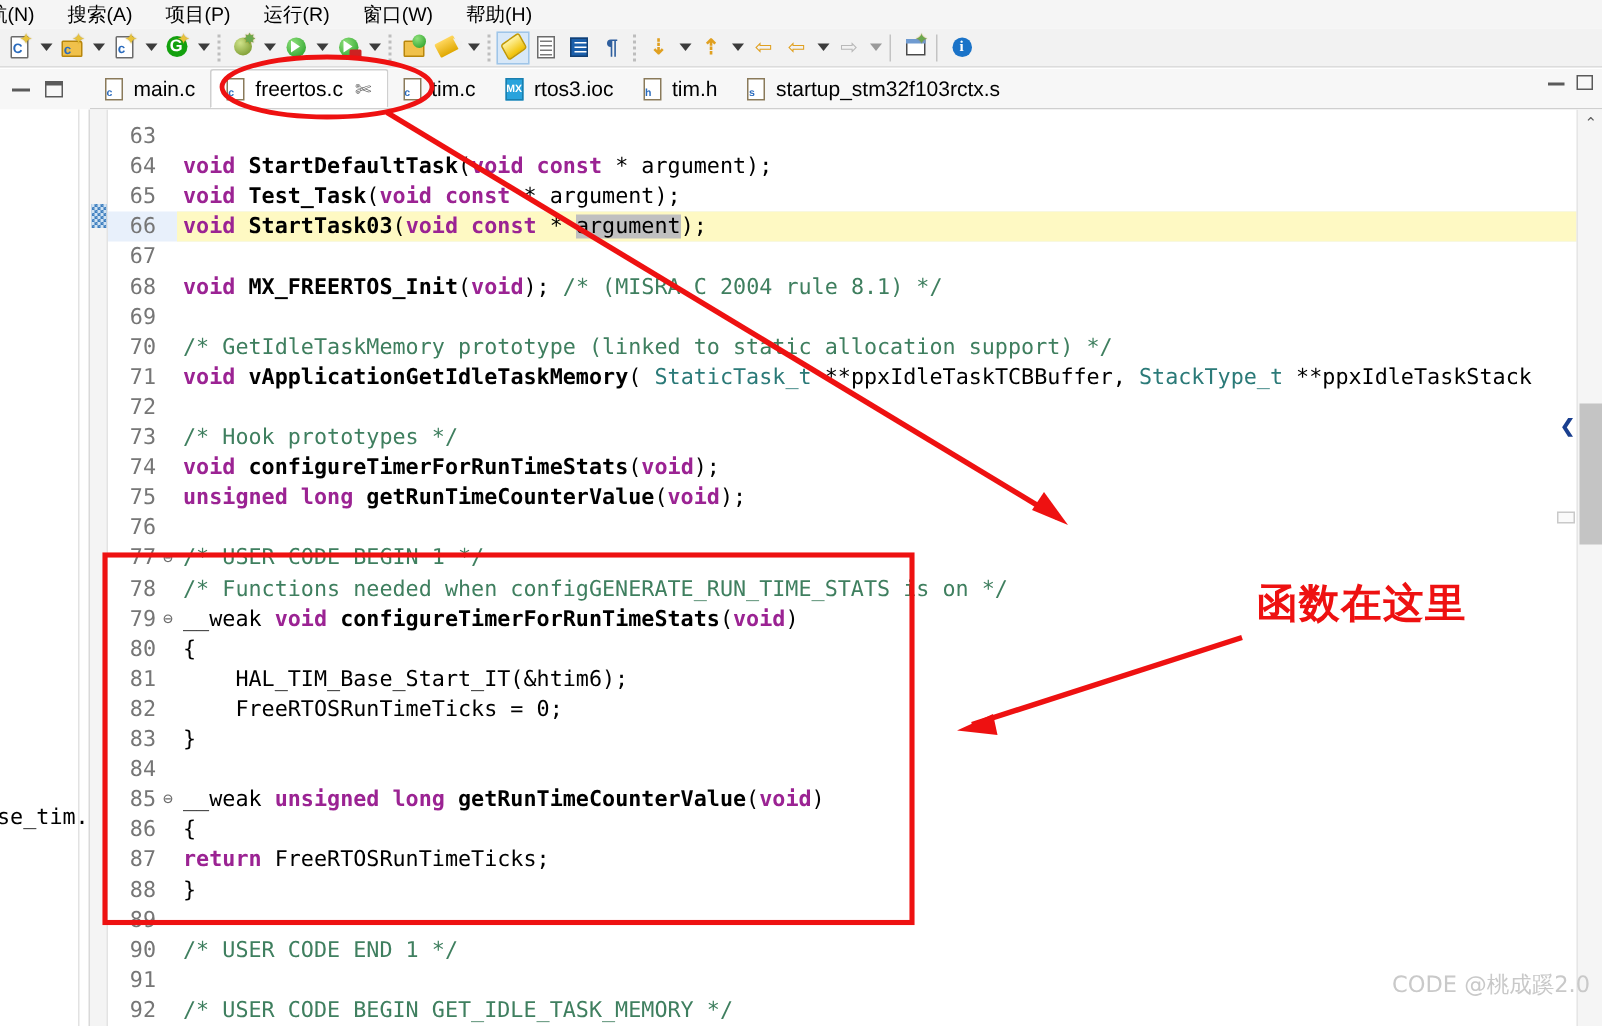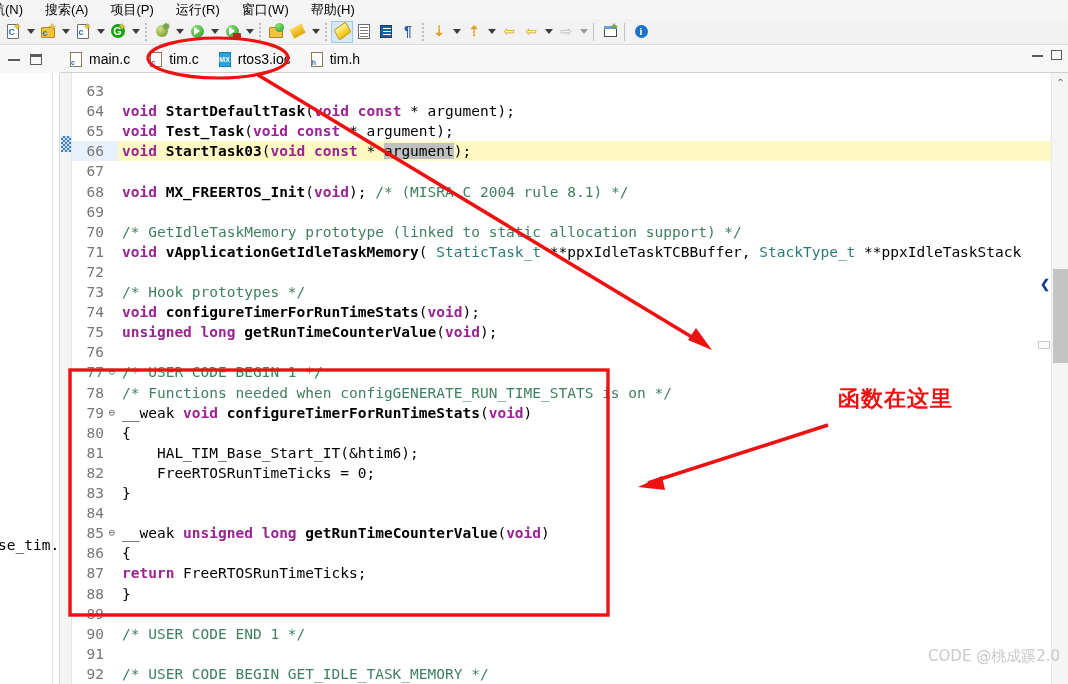--- a/index.html
+++ b/index.html
@@ -326,21 +326,21 @@
     position:absolute; left:52px; top:0; width:1px; height:611px; background:#e2e2e2;
   }
 
   
   .anno-svg {
     position:absolute; left:0; top:0; width:1068px; height:684px;
     pointer-events:none;
   }
   .anno-text {
     position:absolute; left:838px; top:384px;
-    color:#ee1111; font-size:22px; font-weight:bold;
+    color:#ee1111; font-size:27px; font-weight:bold;
     letter-spacing:1px;
     font-family:"DejaVu Sans", sans-serif;
     white-space:nowrap;
   }
   .watermark {
     position:absolute; right:8px; bottom:18px;
     color:#c9c9c9; font-size:15px;
     font-family:"DejaVu Sans", sans-serif;
     white-space:nowrap;
   }
@@ -546,20 +546,28 @@
 
     <div class="tabs">
       <div class="tab">
         <span class="ficon">
           <span class="sheet"></span>
             <span class="lbl">c</span>
         </span>
         <span>main.c</span>
       </div>
 
+      <div class="tab active">
+        <span class="ficon">
+          <span class="sheet"></span>
+            <span class="lbl">c</span>
+        </span>
+        <span>freertos.c</span>
+        <span class="closex">✄</span>
+      </div>
 
       <div class="tab">
         <span class="ficon">
           <span class="sheet"></span>
             <span class="lbl">c</span>
         </span>
         <span>tim.c</span>
       </div>
 
       <div class="tab">
@@ -571,20 +579,27 @@
       </div>
 
       <div class="tab">
         <span class="ficon">
           <span class="sheet"></span>
             <span class="lbl">h</span>
         </span>
         <span>tim.h</span>
       </div>
 
+      <div class="tab">
+        <span class="ficon">
+          <span class="sheet"></span>
+            <span class="lbl">s</span>
+        </span>
+        <span>startup_stm32f103rctx.s</span>
+      </div>
     </div>
 
     <div class="win-ctrls">
       <div class="mb"></div>
       <div class="xb"></div>
     </div>
   </div>
 
   <div class="leftedge">
     <div class="vline"></div>

